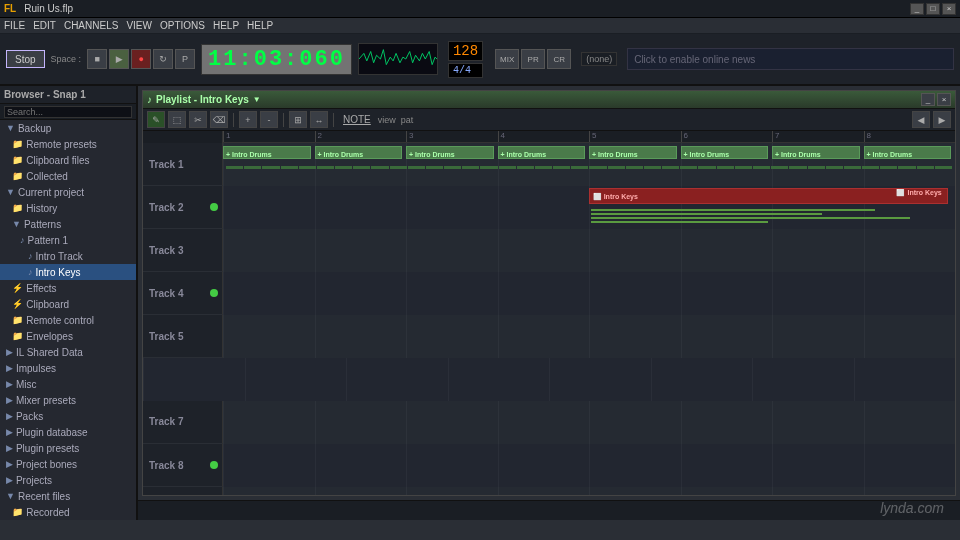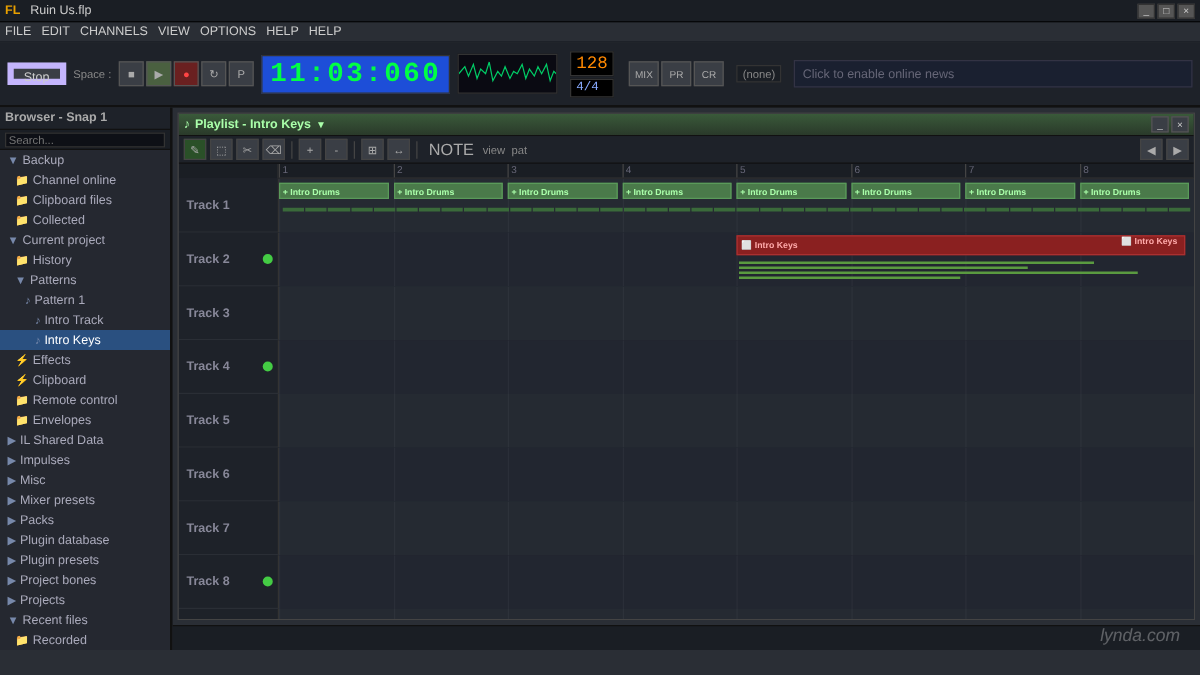--- a/index.html
+++ b/index.html
@@ -72,35 +72,35 @@
       height: 52px;
       display: flex;
       align-items: center;
       padding: 2px 6px;
       border-bottom: 2px solid #111;
       gap: 6px;
     }
 
     .transport-stop-btn {
       background: #3a3e45;
-      border: 5px solid #c4b5fd;
+      border: 1px solid #c4b5fd;
       color: #ccc;
       padding: 2px 8px;
       font-size: 10px;
       cursor: pointer;
       height: 18px;
     }
 
     .spacer-label {
       color: #888;
       font-size: 9px;
     }
 
     .time-display {
-      background: #1d4ed8;
+      background: #737373;
       color: #00ff44;
       font-family: 'Courier New', monospace;
       font-size: 22px;
       font-weight: bold;
       padding: 2px 6px;
       border: 1px solid #333;
       letter-spacing: 2px;
       min-width: 140px;
       text-align: center;
     }
@@ -458,21 +458,21 @@
       <input type="text" placeholder="Search..." style="">
     </div>
     <div id="browser-tree">
 
     <div class="tree-item indent0">
           <span class="tree-icon">▼</span>
           <span>Backup</span>
         </div>
         <div class="tree-item indent1">
           <span class="tree-icon">📁</span>
-          <span>Channel online</span>
+          <span>Remote presets</span>
         </div>
         <div class="tree-item indent1">
           <span class="tree-icon">📁</span>
           <span>Clipboard files</span>
         </div>
         <div class="tree-item indent1">
           <span class="tree-icon">📁</span>
           <span>Collected</span>
         </div>
         <div class="tree-item indent0">
@@ -582,21 +582,21 @@
         <div class="pl-tool-btn">⬚</div>
         <div class="pl-tool-btn">✂</div>
         <div class="pl-tool-btn">⌫</div>
         <div class="pl-tool-sep"></div>
         <div class="pl-tool-btn">+</div>
         <div class="pl-tool-btn">-</div>
         <div class="pl-tool-sep"></div>
         <div class="pl-tool-btn">⊞</div>
         <div class="pl-tool-btn">↔</div>
         <div class="pl-tool-sep"></div>
-        <div style="font-size:13px; color:#aaa; margin-left:4px;">NOTE</div>
+        <div style="font-size:10px; color:#aaa; margin-left:4px;text-decoration:underline;">NOTE</div>
         <div style="font-size:9px; color:#888; margin-left:4px;">view</div>
         <div style="font-size:9px; color:#888; margin-left:2px;">pat</div>
         <div class="pl-tool-btn" style="margin-left:auto;">◀</div>
         <div class="pl-tool-btn">▶</div>
       </div>
 
       <div id="playlist-content">
         <div style="flex: 1; overflow: hidden; display: flex; flex-direction: column;">
 
           <div style="display: flex; overflow: hidden;">
@@ -732,33 +732,32 @@
                   <div style="position: absolute; top: 0px; bottom: 0px; left: 12.5%; width: 1px; background: rgba(255, 255, 255, 0.04);"></div>
                   <div style="position: absolute; top: 0px; bottom: 0px; left: 25%; width: 1px; background: rgba(255, 255, 255, 0.04);"></div>
                   <div style="position: absolute; top: 0px; bottom: 0px; left: 37.5%; width: 1px; background: rgba(255, 255, 255, 0.04);"></div>
                   <div style="position: absolute; top: 0px; bottom: 0px; left: 50%; width: 1px; background: rgba(255, 255, 255, 0.04);"></div>
                   <div style="position: absolute; top: 0px; bottom: 0px; left: 62.5%; width: 1px; background: rgba(255, 255, 255, 0.04);"></div>
                   <div style="position: absolute; top: 0px; bottom: 0px; left: 75%; width: 1px; background: rgba(255, 255, 255, 0.04);"></div>
                   <div style="position: absolute; top: 0px; bottom: 0px; left: 87.5%; width: 1px; background: rgba(255, 255, 255, 0.04);"></div>
                 </div>
               </div>
               <div style="display: flex; height: 43px; border-bottom: 1px solid rgb(42, 46, 53);">
-                <div class="track-label-cell" style="width: 80px; height: 43px; background: rgb(30, 34, 41); border-right: 1px solid rgb(51, 51, 51); border-bottom: 1px solid rgb(42, 46, 53); display: flex; align-items: center; padding: 0px 6px; font-size: 10px; color: rgb(136, 136, 153); position: relative; flex-shrink: 0;">Track 6</div>
                 <div style="flex: 1 1 0%; height: 43px; background: rgb(34, 38, 48); position: relative; overflow: hidden;">
                   <div style="position: absolute; top: 0px; bottom: 0px; left: 0%; width: 1px; background: rgba(255, 255, 255, 0.04);"></div>
                   <div style="position: absolute; top: 0px; bottom: 0px; left: 12.5%; width: 1px; background: rgba(255, 255, 255, 0.04);"></div>
                   <div style="position: absolute; top: 0px; bottom: 0px; left: 25%; width: 1px; background: rgba(255, 255, 255, 0.04);"></div>
                   <div style="position: absolute; top: 0px; bottom: 0px; left: 37.5%; width: 1px; background: rgba(255, 255, 255, 0.04);"></div>
                   <div style="position: absolute; top: 0px; bottom: 0px; left: 50%; width: 1px; background: rgba(255, 255, 255, 0.04);"></div>
                   <div style="position: absolute; top: 0px; bottom: 0px; left: 62.5%; width: 1px; background: rgba(255, 255, 255, 0.04);"></div>
                   <div style="position: absolute; top: 0px; bottom: 0px; left: 75%; width: 1px; background: rgba(255, 255, 255, 0.04);"></div>
                   <div style="position: absolute; top: 0px; bottom: 0px; left: 87.5%; width: 1px; background: rgba(255, 255, 255, 0.04);"></div>
                 </div>
               </div>
-              <div style="display: flex; height: 43px; border-bottom: 1px solid rgb(42, 46, 53);">
+              <div style="display: flex; height: 43px; border-bottom: 1px solid rgb(42, 46, 53); align-items: center;">
                 <div class="track-label-cell" style="width: 80px; height: 43px; background: rgb(30, 34, 41); border-right: 1px solid rgb(51, 51, 51); border-bottom: 1px solid rgb(42, 46, 53); display: flex; align-items: center; padding: 0px 6px; font-size: 10px; color: rgb(136, 136, 153); position: relative; flex-shrink: 0;">Track 7</div>
                 <div style="flex: 1 1 0%; height: 43px; background: rgb(37, 42, 50); position: relative; overflow: hidden;">
                   <div style="position: absolute; top: 0px; bottom: 0px; left: 0%; width: 1px; background: rgba(255, 255, 255, 0.04);"></div>
                   <div style="position: absolute; top: 0px; bottom: 0px; left: 12.5%; width: 1px; background: rgba(255, 255, 255, 0.04);"></div>
                   <div style="position: absolute; top: 0px; bottom: 0px; left: 25%; width: 1px; background: rgba(255, 255, 255, 0.04);"></div>
                   <div style="position: absolute; top: 0px; bottom: 0px; left: 37.5%; width: 1px; background: rgba(255, 255, 255, 0.04);"></div>
                   <div style="position: absolute; top: 0px; bottom: 0px; left: 50%; width: 1px; background: rgba(255, 255, 255, 0.04);"></div>
                   <div style="position: absolute; top: 0px; bottom: 0px; left: 62.5%; width: 1px; background: rgba(255, 255, 255, 0.04);"></div>
                   <div style="position: absolute; top: 0px; bottom: 0px; left: 75%; width: 1px; background: rgba(255, 255, 255, 0.04);"></div>
                   <div style="position: absolute; top: 0px; bottom: 0px; left: 87.5%; width: 1px; background: rgba(255, 255, 255, 0.04);"></div>

